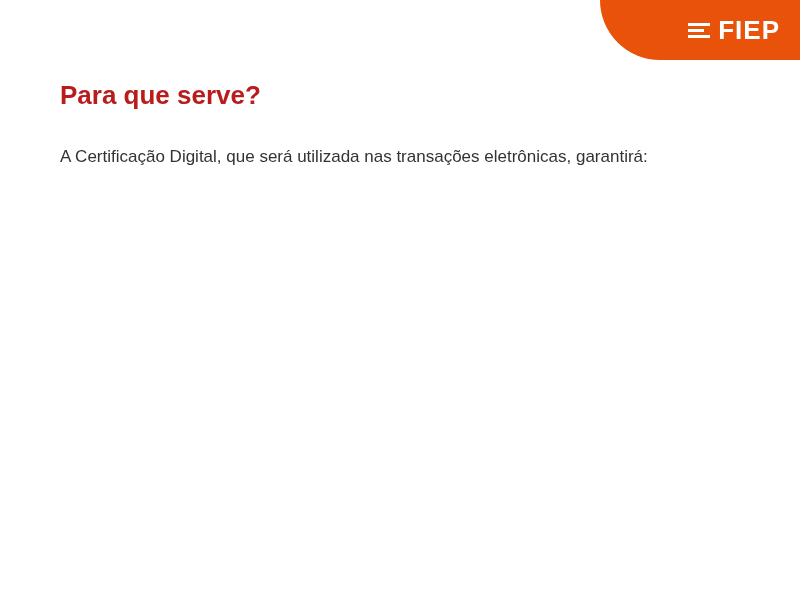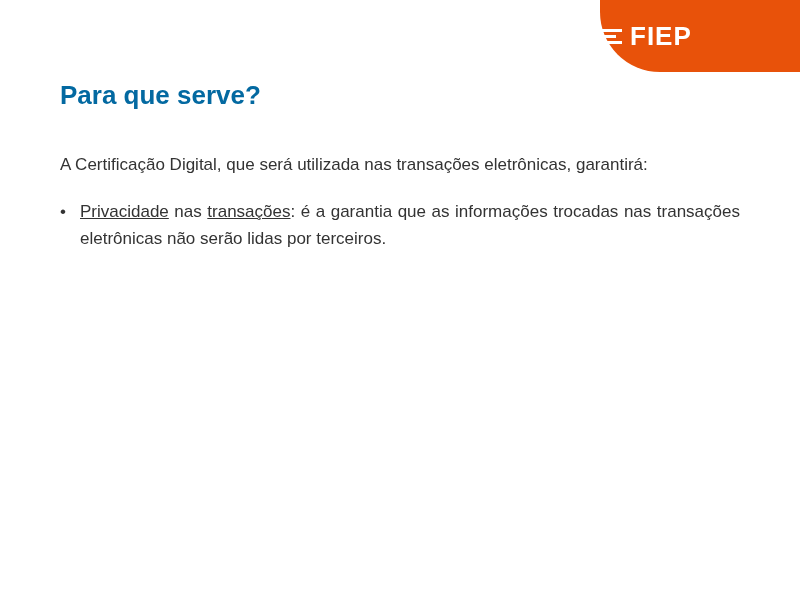--- a/index.html
+++ b/index.html
@@ -16,25 +16,26 @@
       overflow: hidden;
       position: relative;
     }
 
     
     .top-right-decoration {
       position: absolute;
       top: 0;
       right: 0;
       width: 200px;
-      height: 72px;
+      height: 60px;
       background: #e8520a;
       border-bottom-left-radius: 60px;
       display: flex;
       align-items: center;
+      justify-content: flex-end;
       padding-right: 20px;
     }
 
     .fiep-logo {
       display: flex;
       align-items: center;
       gap: 8px;
     }
 
     .fiep-icon {
@@ -62,31 +63,31 @@
     
     .content {
       position: absolute;
       top: 80px;
       left: 60px;
       right: 60px;
       bottom: 40px;
     }
 
     .page-title {
-      color: #0369a1;
+      color: #b91c1c;
       font-size: 26px;
       font-weight: bold;
-      margin-bottom: 40px;
+      margin-bottom: 32px;
     }
 
     .intro-text {
       color: #333333;
       font-size: 17px;
       line-height: 1.6;
-      margin-bottom: 20px;
+      margin-bottom: 8px;
       text-align: justify;
     }
 
     .bullet-list {
       list-style: none;
       padding-left: 0;
     }
 
     .bullet-list li {
       color: #333333;
@@ -125,18 +126,15 @@
   </div>
 </div>
 
 <div class="content">
 
   <h1 class="page-title">Para que serve?</h1>
 
   <p class="intro-text">A  Certificação  Digital,  que  será  utilizada  nas  transações eletrônicas, garantirá:</p>
 
   <ul class="bullet-list">
-    <li>
-      <span class="underline-term">Privacidade</span><span> nas </span><span class="underline-term">transações</span><span>:</span><span> é  a  garantia  que  as informações trocadas nas transações eletrônicas não serão lidas por terceiros.</span>
-    </li>
   </ul>
 
 </div>
 
 </body></html>

